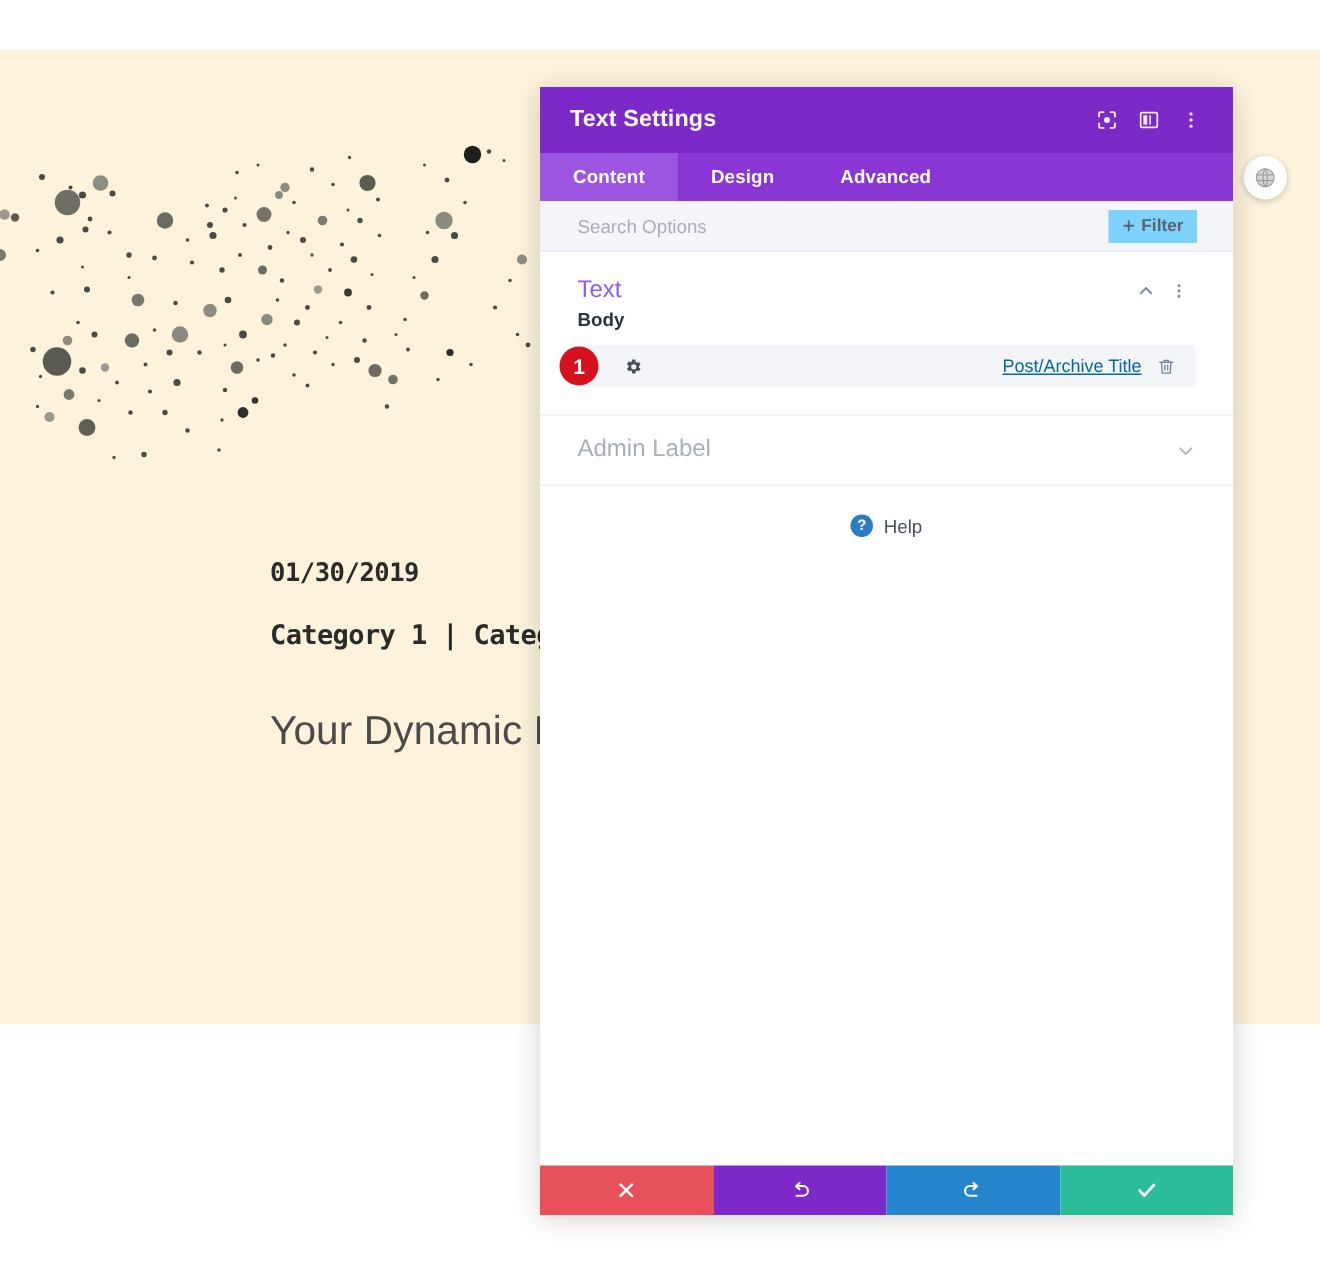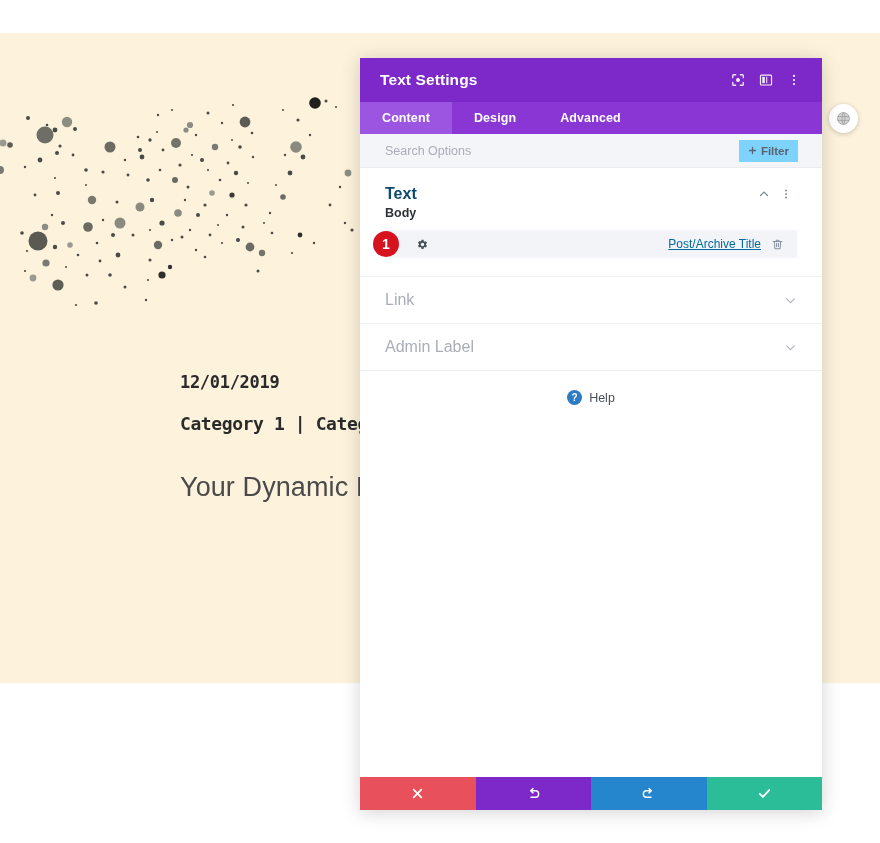--- a/index.html
+++ b/index.html
@@ -195,23 +195,23 @@
 
   
   .section-open { padding: 14px 25px 18px 25px; }
   .section-open-head {
     display: flex;
     align-items: center;
     height: 24px;
   }
   .section-open-title {
     flex: 1 1 auto;
-    color: #0c4a6e;
+    color: #8b5cf6;
     font-size: 16px;
-    font-weight: 700;
+    font-weight: 400;
   }
   .sec-icon {
     width: 22px;
     height: 22px;
     display: flex;
     align-items: center;
     justify-content: center;
     cursor: pointer;
   }
 
@@ -481,21 +481,21 @@
         <circle cx="376" cy="145" r="4.2" fill="#232320"></circle>
       <circle cx="352" cy="155" r="1.6"></circle>
         <circle cx="300" cy="160" r="2.4" fill="#2e2e2a"></circle>
       <circle cx="314" cy="168" r="1.2"></circle>
         <circle cx="292" cy="178" r="1.1"></circle>
       <circle cx="272" cy="158" r="1.3"></circle>
         <circle cx="264" cy="148" r="1"></circle>
     </g>
   </svg>
 
-  <div class="post-meta-date">12/01/2019</div>
+  <div class="post-meta-date">01/30/2019</div>
   <div class="post-meta-cats">Category 1 | Category</div>
   <div class="post-title">Your Dynamic Pos</div>
 
   <div id="globe-btn">
     <svg width="15" height="15" viewBox="0 0 24 24">
       <circle cx="12" cy="12" r="9.5" fill="#d4d4d4"></circle>
       <path d="M12 2.5c-3 3-3 16 0 19M12 2.5c3 3 3 16 0 19M3 9h18M3 15h18" stroke="#9a9a9a" stroke-width="1.2" fill="none"></path>
       <circle cx="12" cy="12" r="9.5" fill="none" stroke="#9a9a9a" stroke-width="1.2"></circle>
     </svg>
   </div>
@@ -585,26 +585,20 @@
             <svg width="13" height="13" viewBox="0 0 24 24" fill="none" stroke="#7a8899" stroke-width="1.7" stroke-linecap="round">
               <path d="M4 6.5h16"></path>
               <path d="M9.5 6.5V4.2h5v2.3"></path>
               <path d="M6.2 6.5l.9 13.3h9.8l.9-13.3"></path>
               <path d="M10.3 10v6M13.7 10v6"></path>
             </svg>
           </div>
         </div>
       </div>
 
-      <div class="section-closed">
-        <div class="section-closed-title">Link</div>
-        <svg width="13" height="13" viewBox="0 0 24 24" fill="none" stroke="#b0b5bf" stroke-width="2.2" stroke-linecap="round">
-            <path d="M5 9l7 7 7-7"></path>
-          </svg>
-      </div>
 
 
       <div class="section-closed">
         <div class="section-closed-title">Admin Label</div>
         <svg width="13" height="13" viewBox="0 0 24 24" fill="none" stroke="#b0b5bf" stroke-width="2.2" stroke-linecap="round">
             <path d="M5 9l7 7 7-7"></path>
           </svg>
       </div>
 
       <div class="help-wrap">

